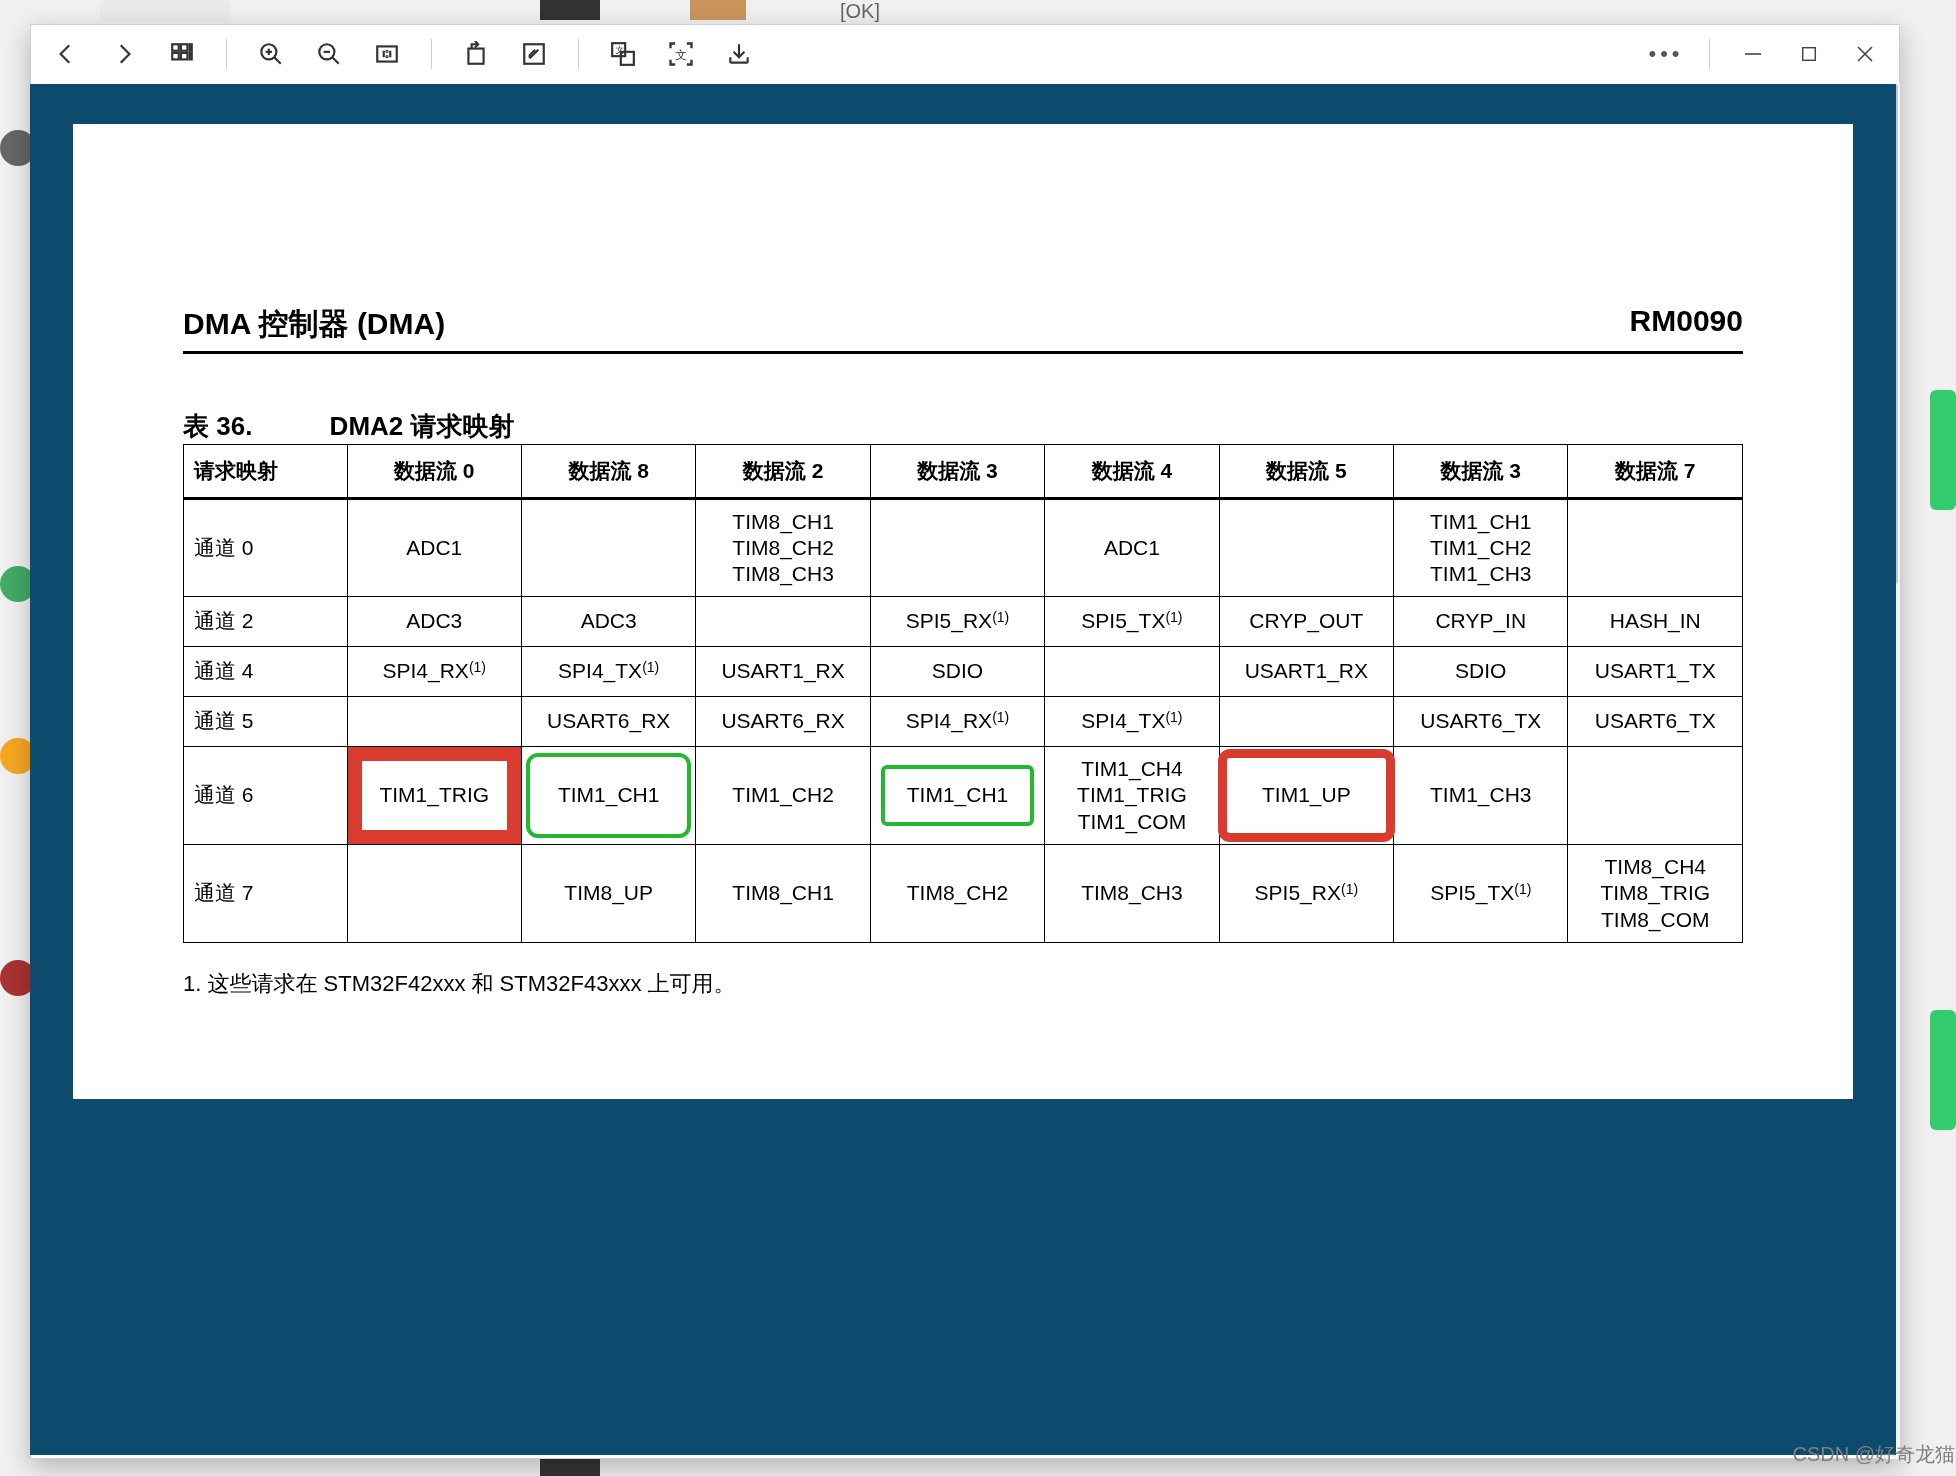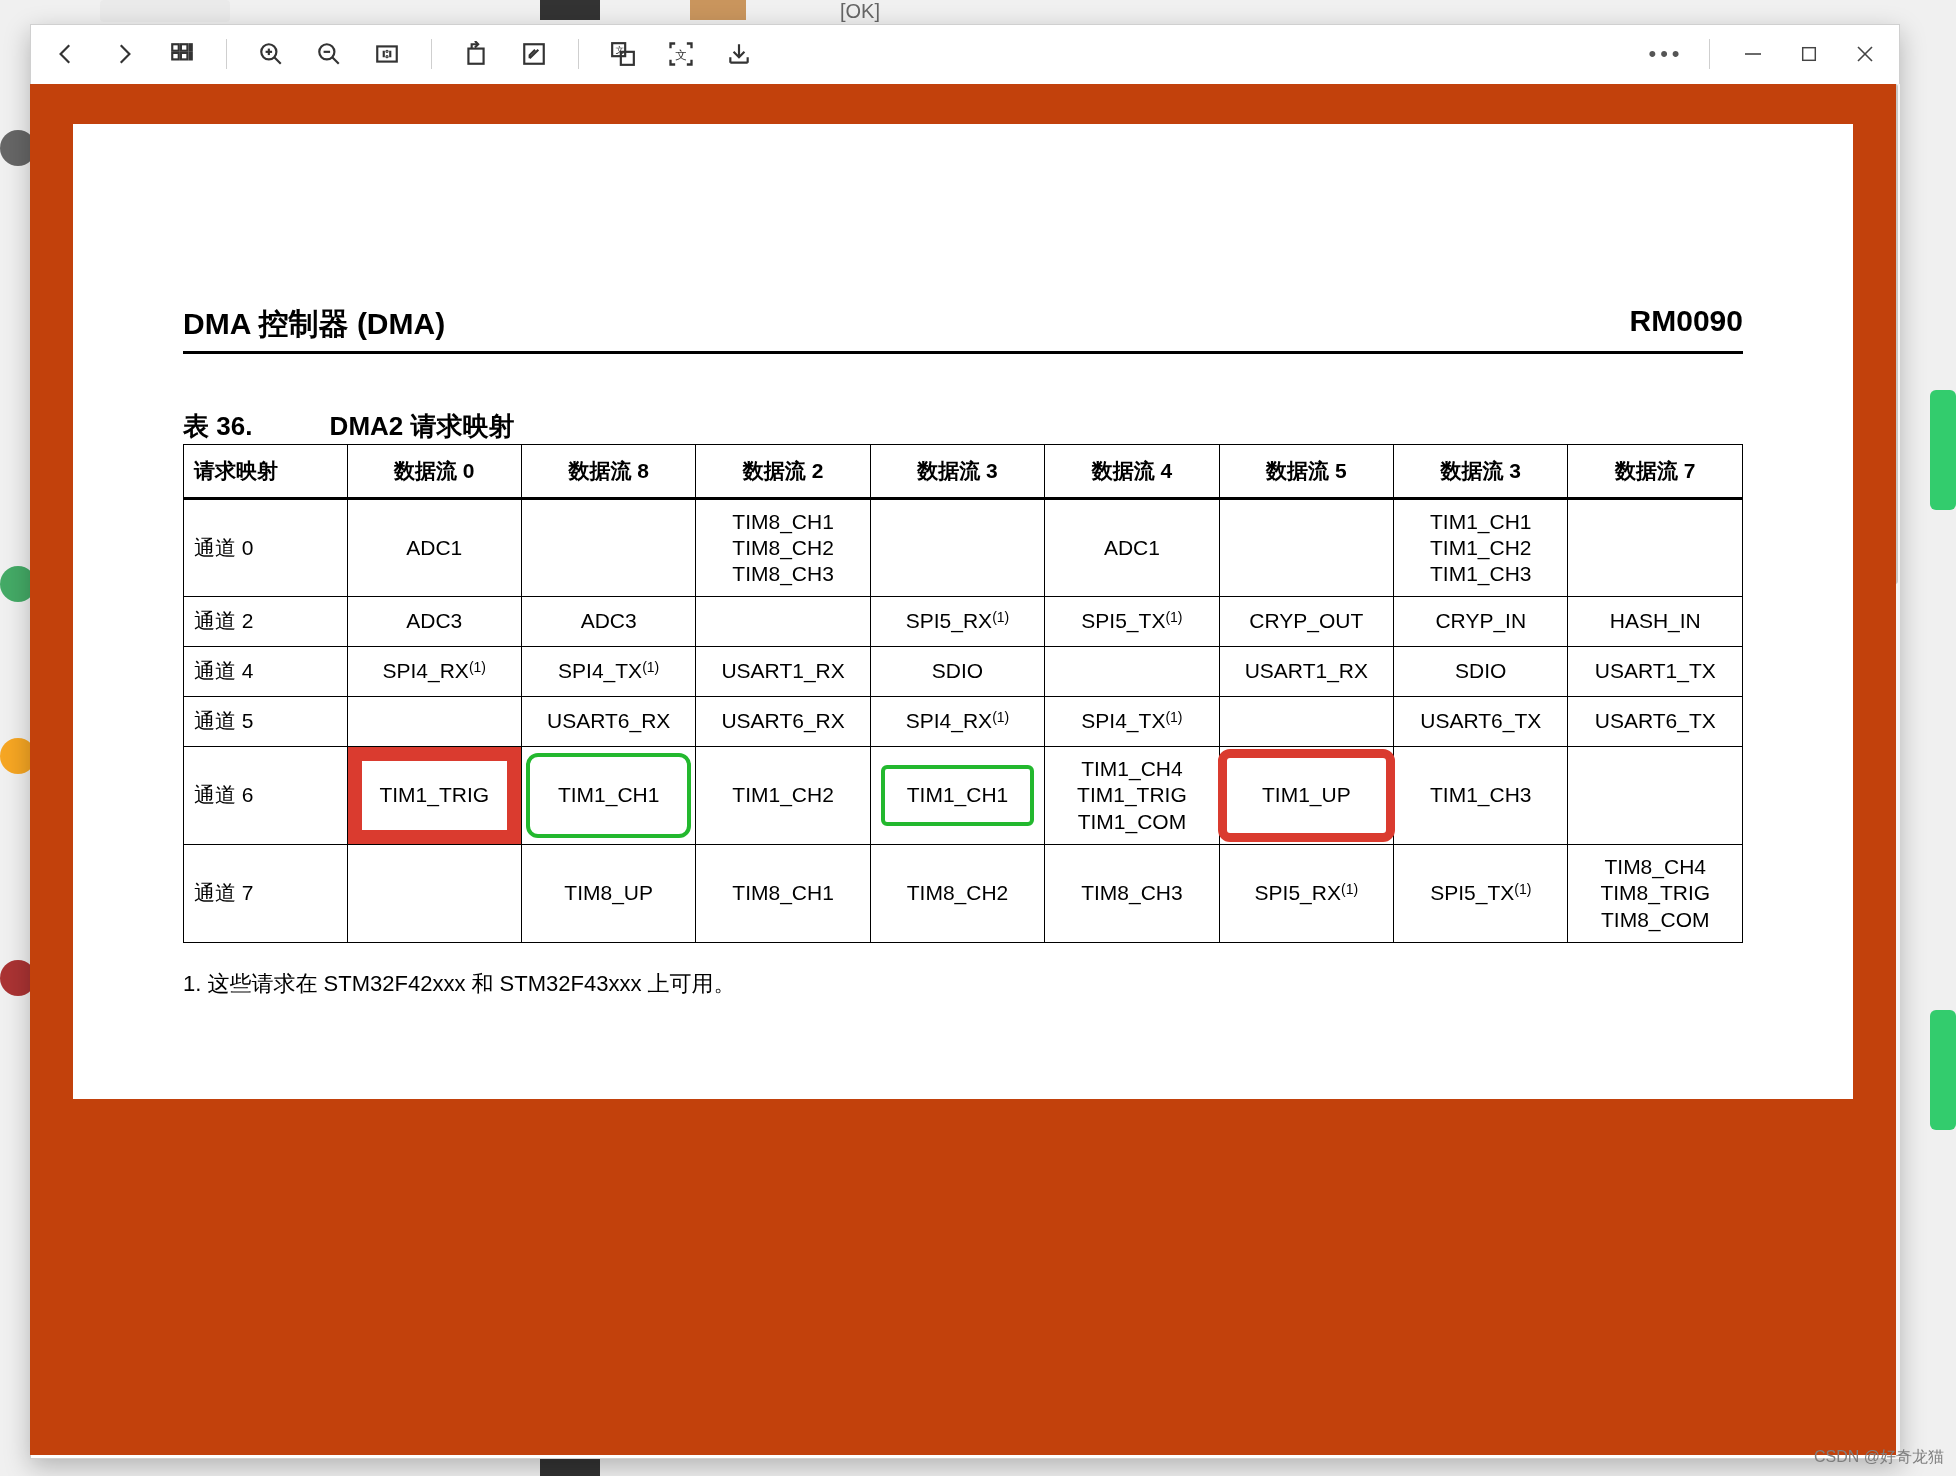--- a/index.html
+++ b/index.html
@@ -37,21 +37,21 @@
   .tb-spacer { flex:1; }
   .win-btn { width:34px; height:34px; display:flex; align-items:center; justify-content:center; cursor:pointer; color:#444;}
   .win-btn svg { stroke:#444; fill:none; stroke-width:1.6;}
   .dots { letter-spacing:4px; font-size:22px; color:#555; padding:0 6px;}
 
   
   .doc-scroll {
     position:absolute;
     left:0; top:60px; right:4px; bottom:4px;
     overflow:auto;
-    background:#c2410c;
+    background:#0c4a6e;
   }
   .scrollbar-track { position:absolute; right:0; top:60px; bottom:0; width:14px; background:#f5f5f5;}
   .scrollbar-thumb { position:absolute; right:2px; top:60px; width:10px; height:500px; background:#c8c8c8; border-radius:3px;}
 
   .page {
     width:1780px; margin: 40px auto 60px auto;
     background:#fff;
     padding: 180px 110px 100px 110px;
   }
 
@@ -90,21 +90,21 @@
   table.dma thead { border-bottom:3px solid #000;}
 
   .sup { font-size:14px; position:relative; top:-6px;}
 
   .hl { position:absolute; border-radius:12px; pointer-events:none; }
   .hl-red-fill { background:#da3b2f; }
   .hl-green-line { border:4px solid #23b82e; }
   .hl-red-line { border:9px solid #da3b2f; }
 
   .footnote { font-size:22px; margin-top:26px;}
-  .watermark { position:absolute; right:12px; bottom:8px; font-size:16px; color:#7f7f7f;}
+  .watermark { position:absolute; right:1px; bottom:8px; font-size:20px; color:#7f7f7f;}
 </style>
 </head>
 <body>
 
 <div class="topchip" style="left:100px; width:130px; background:#eaeaea;"></div>
 <div class="bg-bar" style="left:540px; top:0; width:60px; background:#333;"></div>
 <div class="bg-bar" style="left:540px; top:1450px; width:60px; height:26px; background:#333;"></div>
 <div class="bg-bar" style="left:690px; top:0; width:56px; background:#c9955d;"></div>
 <div style="position:absolute; left:840px; top:0; font-size:20px; color:#666;">[OK]</div>
 <div class="bg-avatar" style="left:0; top:130px; background:#666;"></div>

